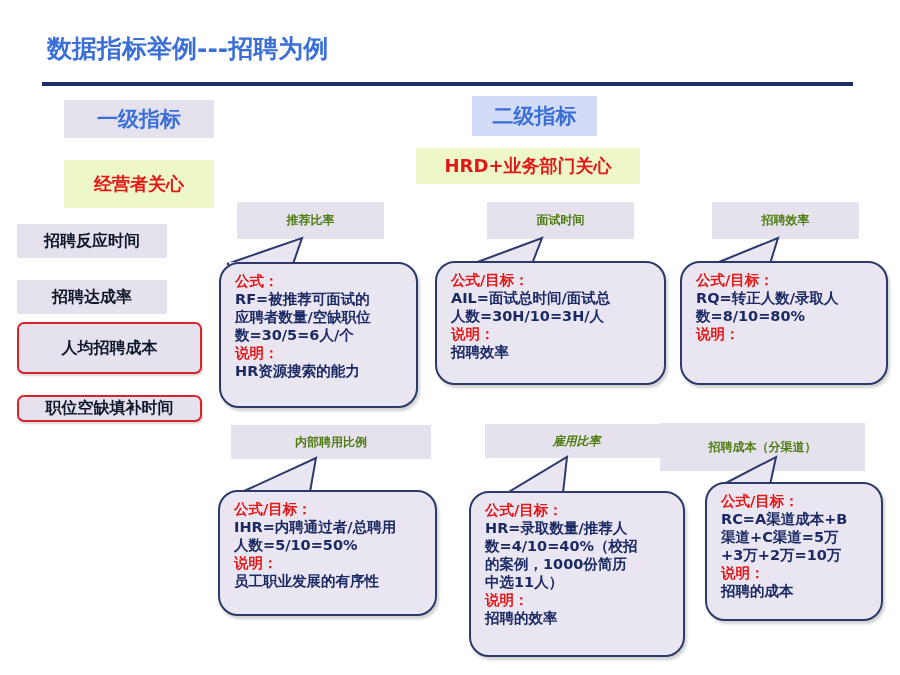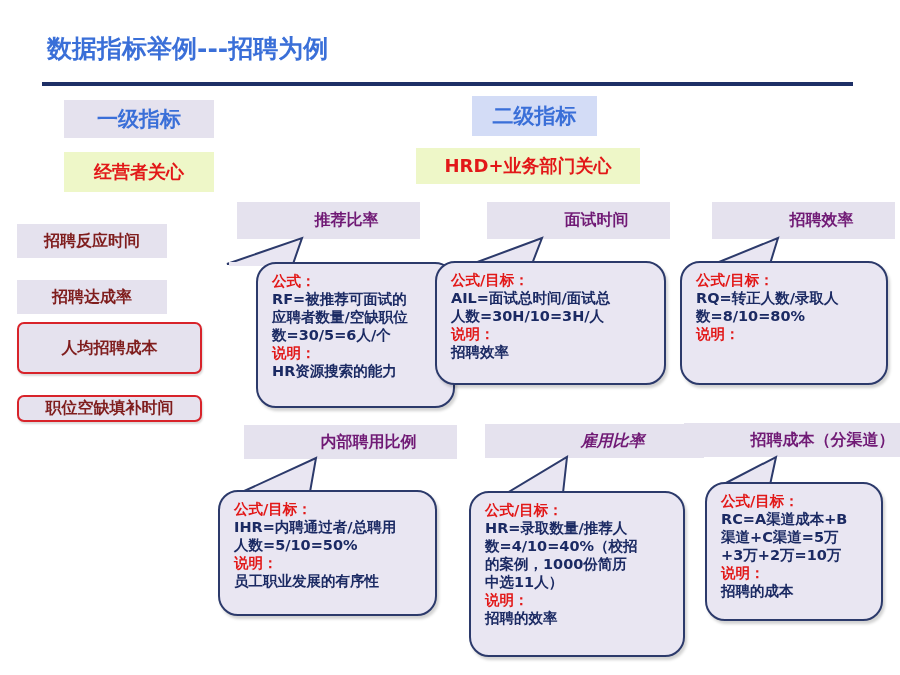--- a/index.html
+++ b/index.html
@@ -20,69 +20,68 @@
     background: #e5e2ee; color: #3a6fd8; font-size: 21px;
     display: flex; align-items: center; justify-content: center;
   }
   .lvl2-label { background: #d3dcf6; }
   .concern {
     background: #eef7c8; color: #e21818; font-size: 18px;
     display: flex; align-items: center; justify-content: center;
   }
 
   .left-item {
-    background: #e5e2ee; color: #7f1d1d; font-size: 16px;
+    background: #e5e2ee; color: #0f172a; font-size: 16px;
     display: flex; align-items: center; justify-content: center;
     white-space: nowrap;
   }
   .left-item.highlight {
     border: 2px solid #d8232a; border-radius: 7px; box-sizing: border-box;
     box-shadow: 1px 2px 2px rgba(0,0,0,0.15);
   }
 
   .metric-title {
-    background: #e5e2ee; color: #701a75; font-size: 16px;
+    background: #e5e2ee; color: #4d7c0f; font-size: 12px;
     display: flex; align-items: center; justify-content: center;
     white-space: nowrap;
-    padding-left: 36px;
   }
 
   .bubble {
     background: #e9e6f2; border: 2px solid #2c3a6b; border-radius: 20px;
     box-sizing: border-box; padding: 8px 10px 6px 14px;
     box-shadow: 2px 3px 3px rgba(0,0,0,0.18);
     color: #1b2a63; font-size: 14.5px; line-height: 18px;
   }
   .bubble .lbl { color: #e21818; display: block; }
   .bubble .txt { display: block; white-space: pre-line; }
   .tail { position: absolute; overflow: visible; }
 </style>
 </head>
 <body>
 
 <div class="abs title">数据指标举例---招聘为例</div>
 <div class="abs rule"></div>
 
 <div class="abs lvl-label" style="left:64px;top:100px;width:150px;height:38px;">一级指标</div>
-<div class="abs concern" style="left:64px;top:152px;width:150px;height:40px;">经营者关心</div>
+<div class="abs concern" style="left:64px;top:160px;width:150px;height:48px;">经营者关心</div>
 
 <div class="abs lvl-label lvl2-label" style="left:472px;top:96px;width:125px;height:40px;">二级指标</div>
 <div class="abs concern" style="left:416px;top:148px;width:224px;height:36px;">HRD+业务部门关心</div>
 
 <div class="abs left-item" style="left:17px;top:224px;width:150px;height:34px;">招聘反应时间</div>
 <div class="abs left-item" style="left:17px;top:280px;width:150px;height:34px;">招聘达成率</div>
 <div class="abs left-item highlight" style="left:17px;top:322px;width:185px;height:52px;">人均招聘成本</div>
 <div class="abs left-item highlight" style="left:17px;top:395px;width:185px;height:27px;">职位空缺填补时间</div>
 
 <div class="abs metric-title" style="left:237px;top:202px;width:147px;height:37px;">推荐比率</div>
 <svg class="tail" style="left:225px;top:236px;" width="80" height="30">
   <polygon points="2,28 77,2 68,28" fill="#e9e6f2" stroke="#2c3a6b" stroke-width="2"></polygon>
   <line x1="4" y1="28" x2="66" y2="28" stroke="#e9e6f2" stroke-width="4"></line>
 </svg>
-<div class="abs bubble" style="left:219px;top:262px;width:199px;height:146px;margin-left:37px;">
+<div class="abs bubble" style="left:219px;top:262px;width:199px;height:146px;">
   <span class="lbl">公式：</span>
   <span class="txt">RF=被推荐可面试的
 应聘者数量/空缺职位
 数=30/5=6人/个</span>
   <span class="lbl">说明：</span>
   <span class="txt">HR资源搜索的能力</span>
 </div>
 
 <div class="abs metric-title" style="left:487px;top:202px;width:147px;height:37px;">面试时间</div>
 <svg class="tail" style="left:470px;top:236px;" width="75" height="30">
@@ -102,21 +101,21 @@
   <polygon points="2,28 66,2 58,28" fill="#e9e6f2" stroke="#2c3a6b" stroke-width="2"></polygon>
   <line x1="4" y1="28" x2="56" y2="28" stroke="#e9e6f2" stroke-width="4"></line>
 </svg>
 <div class="abs bubble" style="left:680px;top:261px;width:208px;height:124px;">
   <span class="lbl">公式/目标：</span>
   <span class="txt">RQ=转正人数/录取人
 数=8/10=80%</span>
   <span class="lbl">说明：</span>
 </div>
 
-<div class="abs metric-title" style="left:244px;top:425px;width:177px;height:34px;">内部聘用比例</div>
+<div class="abs metric-title" style="left:231px;top:425px;width:200px;height:34px;">内部聘用比例</div>
 <svg class="tail" style="left:240px;top:456px;" width="80" height="38">
   <polygon points="2,36 76,2 70,36" fill="#e9e6f2" stroke="#2c3a6b" stroke-width="2"></polygon>
   <line x1="4" y1="36" x2="68" y2="36" stroke="#e9e6f2" stroke-width="4"></line>
 </svg>
 <div class="abs bubble" style="left:218px;top:490px;width:219px;height:126px;">
   <span class="lbl">公式/目标：</span>
   <span class="txt">IHR=内聘通过者/总聘用
 人数=5/10=50%</span>
   <span class="lbl">说明：</span>
   <span class="txt">员工职业发展的有序性</span>
@@ -130,21 +129,21 @@
 <div class="abs bubble" style="left:469px;top:491px;width:216px;height:166px;">
   <span class="lbl">公式/目标：</span>
   <span class="txt">HR=录取数量/推荐人
 数=4/10=40%（校招
 的案例，1000份简历
 中选11人）</span>
   <span class="lbl">说明：</span>
   <span class="txt">招聘的效率</span>
 </div>
 
-<div class="abs metric-title" style="left:684px;top:423px;width:205px;height:34px;">招聘成本（分渠道）</div>
+<div class="abs metric-title" style="left:660px;top:423px;width:205px;height:48px;">招聘成本（分渠道）</div>
 <svg class="tail" style="left:720px;top:455px;" width="60" height="32">
   <polygon points="2,30 56,2 50,30" fill="#e9e6f2" stroke="#2c3a6b" stroke-width="2"></polygon>
   <line x1="4" y1="30" x2="48" y2="30" stroke="#e9e6f2" stroke-width="4"></line>
 </svg>
 <div class="abs bubble" style="left:705px;top:482px;width:178px;height:139px;">
   <span class="lbl">公式/目标：</span>
   <span class="txt">RC=A渠道成本+B
 渠道+C渠道=5万
 +3万+2万=10万</span>
   <span class="lbl">说明：</span>

